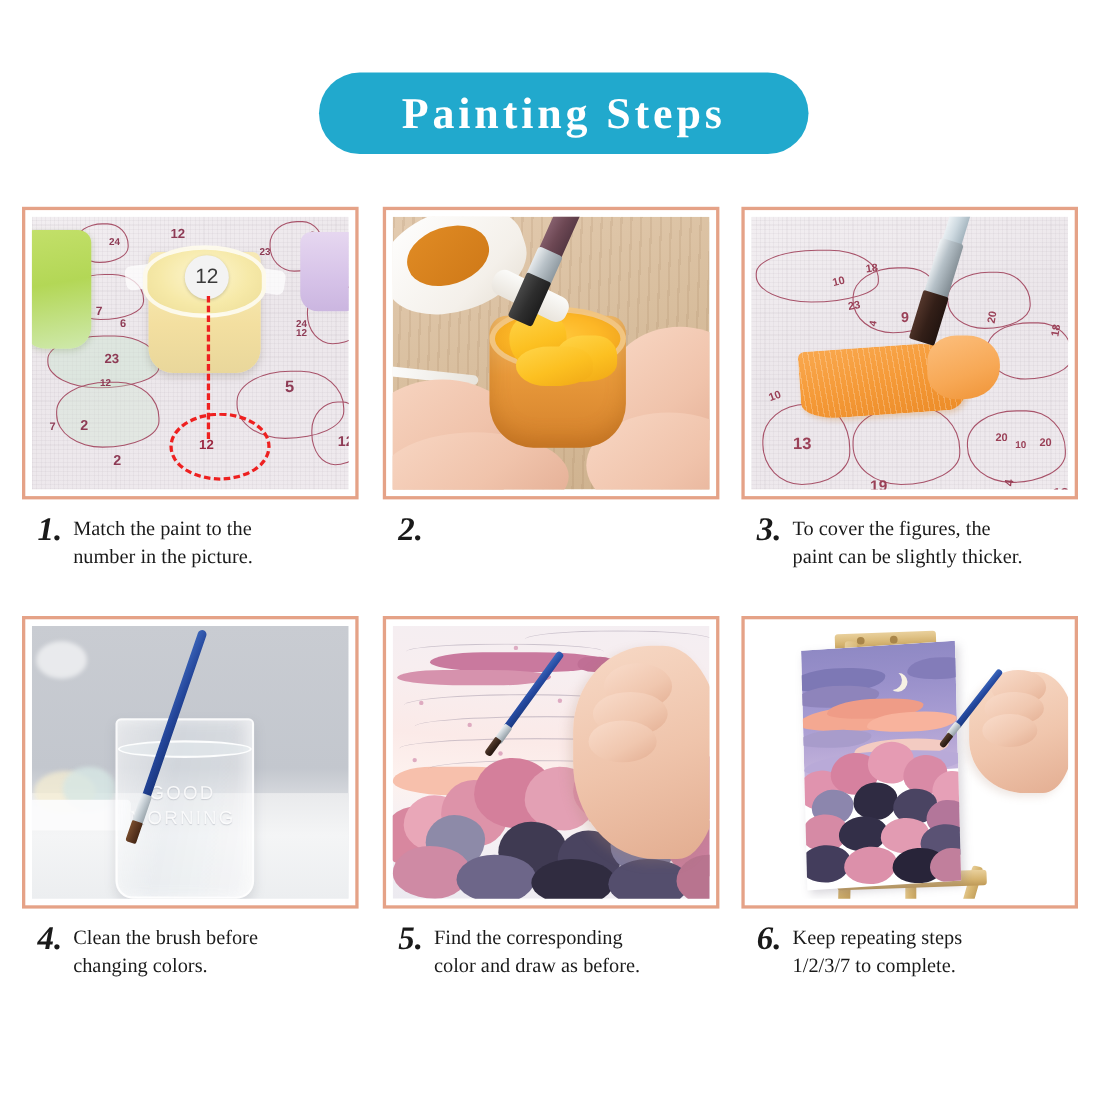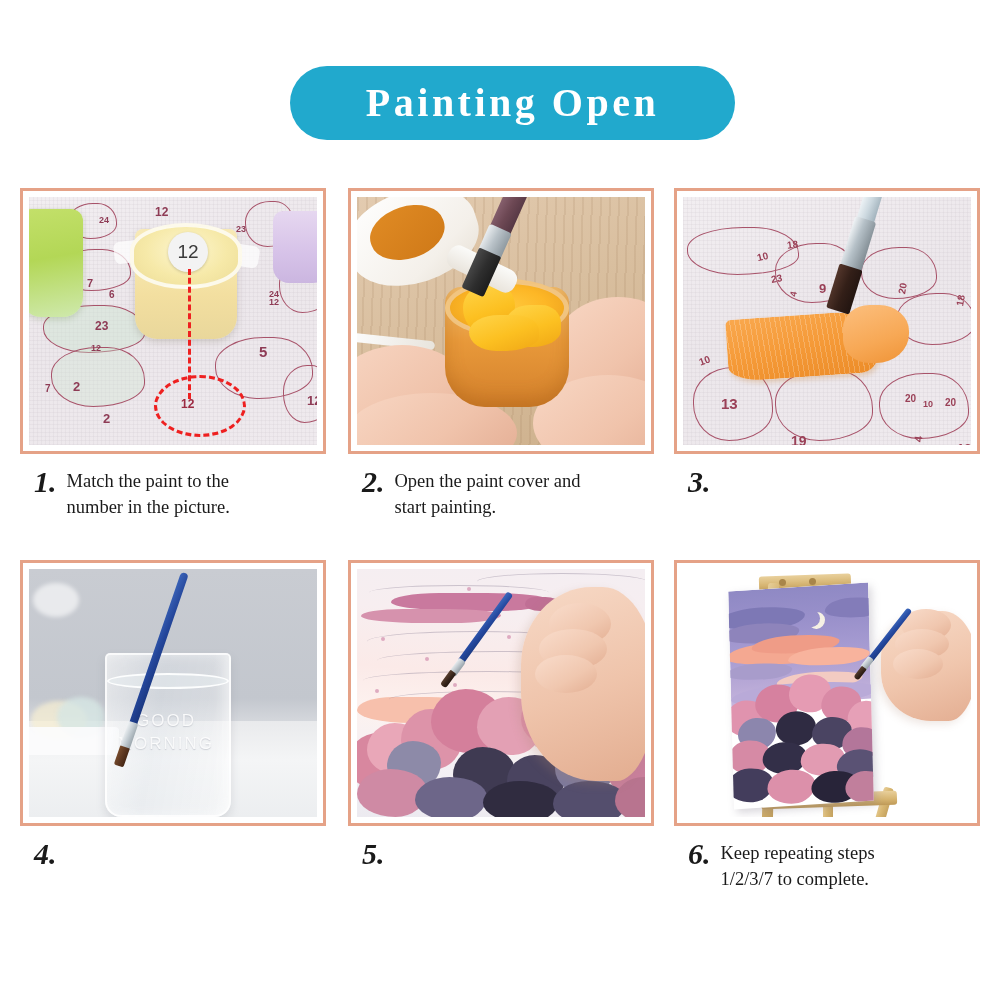--- a/index.html
+++ b/index.html
@@ -505,21 +505,21 @@
   .brush6 .bristles {
     position: absolute; left: 1.5px; top: 74px; width: 6px; height: 14px;
     background: linear-gradient(95deg,#5a4030 0%, #36241a 60%, #241610 100%);
     border-radius: 1px 1px 3px 3px;
   }
 </style>
 </head>
 <body>
 
 <div id="title-banner">
-  <div id="title-text">Painting Open</div>
+  <div id="title-text">Painting Steps</div>
 </div>
 
 <div class="step-cell col-0 row-0">
   <div class="photo-frame">
     <div class="photo-inner">
       <div class="canvas-bg"></div>
 
       <div class="pnl1-shape" style="left:40px;top:6px;width:46px;height:34px;"></div>
       <div class="pnl1-shape" style="left:30px;top:52px;width:70px;height:40px;"></div>
       <div class="pnl1-shape" style="left:14px;top:108px;width:100px;height:46px;background:rgba(205,228,208,.45);"></div>
@@ -590,22 +590,20 @@
 
       <div class="brush2">
         <div class="handle"></div>
         <div class="ferrule"></div>
         <div class="bristles"></div>
       </div>
     </div>
   </div>
   <div class="caption">
     <span class="step-num">2.</span>
-    <span class="caption-text">Open the paint cover and
-start painting.</span>
   </div>
 </div>
 
 <div class="step-cell col-2 row-0">
   <div class="photo-frame">
     <div class="photo-inner">
       <div class="canvas-bg"></div>
 
       <div class="pnl1-shape" style="left:4px;top:30px;width:110px;height:46px;"></div>
       <div class="pnl1-shape" style="left:92px;top:46px;width:80px;height:58px;"></div>
@@ -637,20 +635,22 @@
 
       <div class="brush3">
         <div class="handle"></div>
         <div class="ferrule"></div>
         <div class="bristles"></div>
       </div>
     </div>
   </div>
   <div class="caption">
     <span class="step-num">3.</span>
+    <span class="caption-text">To cover the figures, the
+paint can be slightly thicker.</span>
   </div>
 </div>
 
 <div class="step-cell col-0 row-1">
   <div class="photo-frame">
     <div class="photo-inner">
       <div class="room-bg"></div>
       <div class="table4"></div>
 
       <div class="blob-bg" style="left:4px;top:14px;width:46px;height:34px;"></div>
@@ -667,20 +667,22 @@
 
       <div class="brush4">
         <div class="handle"></div>
         <div class="ferrule"></div>
         <div class="bristles"></div>
       </div>
     </div>
   </div>
   <div class="caption">
     <span class="step-num">4.</span>
+    <span class="caption-text"> Clean the brush before
+changing colors.</span>
   </div>
 </div>
 
 <div class="step-cell col-1 row-1">
   <div class="photo-frame">
     <div class="photo-inner">
       <div class="p5-sky"></div>
 
       <div class="p5-band" style="left:34px;top:24px;width:160px;height:18px;background:#c9799e;"></div>
       <div class="p5-band" style="left:4px;top:40px;width:140px;height:14px;background:#d692ad;"></div>
@@ -732,20 +734,22 @@
 
       <div class="brush5">
         <div class="handle"></div>
         <div class="ferrule"></div>
         <div class="bristles"></div>
       </div>
     </div>
   </div>
   <div class="caption">
     <span class="step-num">5.</span>
+    <span class="caption-text">Find the corresponding
+color and draw as before.</span>
   </div>
 </div>
 
 <div class="step-cell col-2 row-1">
   <div class="photo-frame">
     <div class="photo-inner">
       <div class="p6-bg"></div>
 
       <div class="easel-bar" style="left:76px;top:6px;width:92px;height:16px;transform:rotate(-2deg);"></div>
       <div class="easel-knob" style="left:96px;top:10px;"></div>

